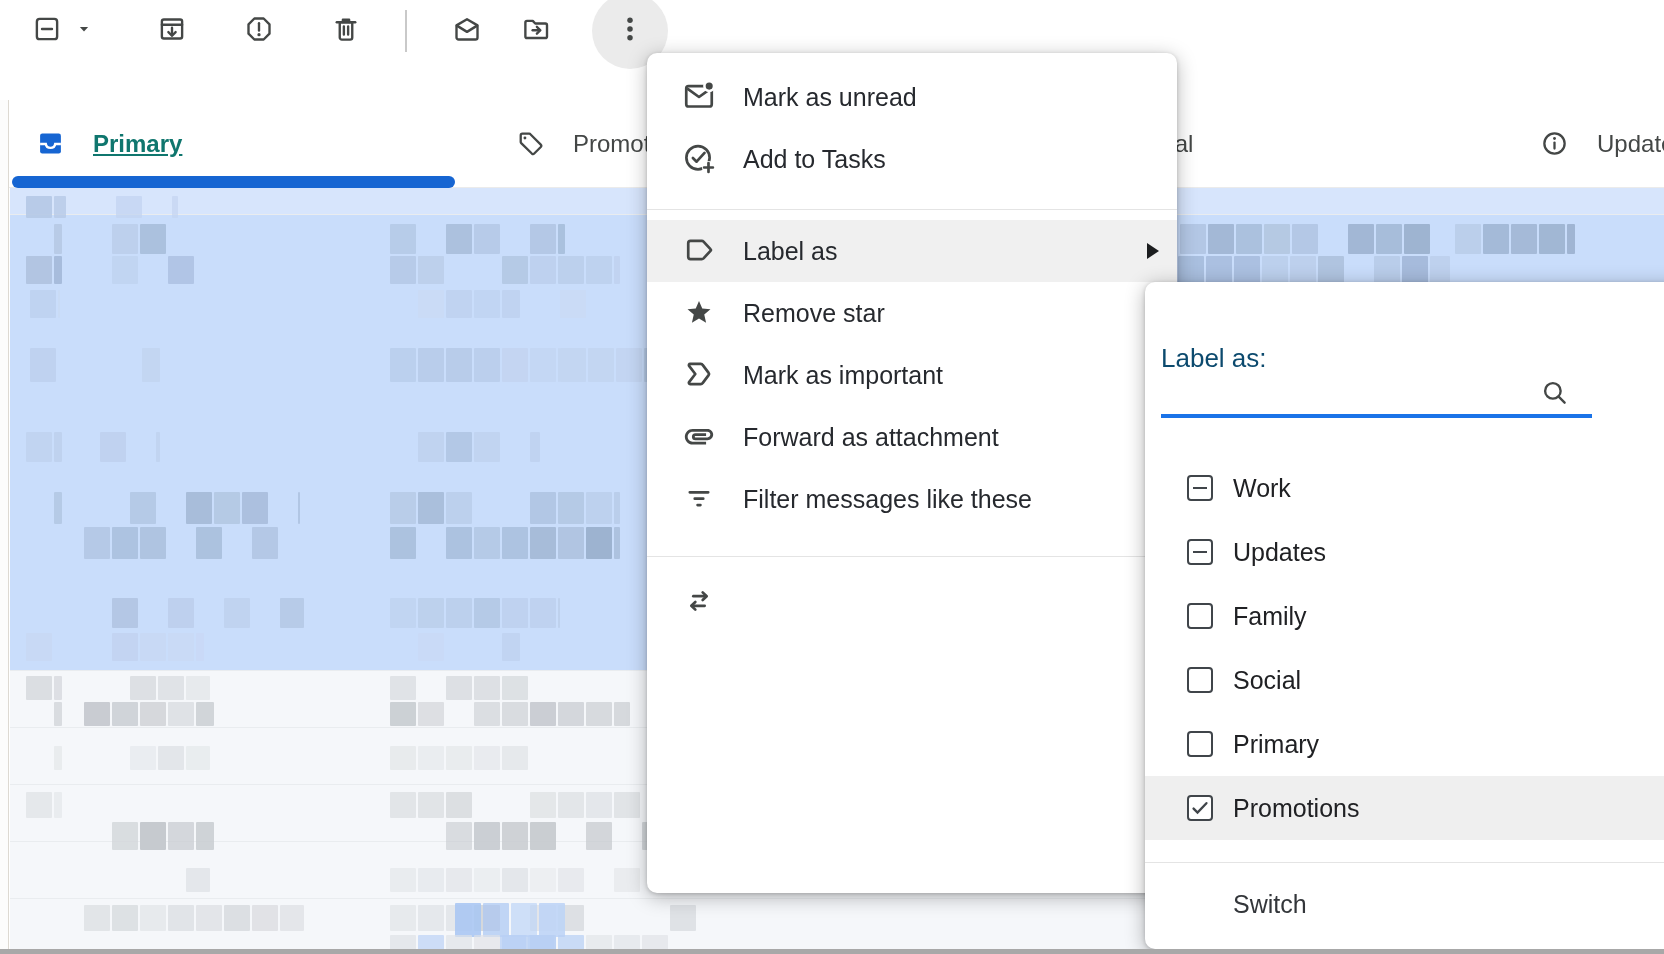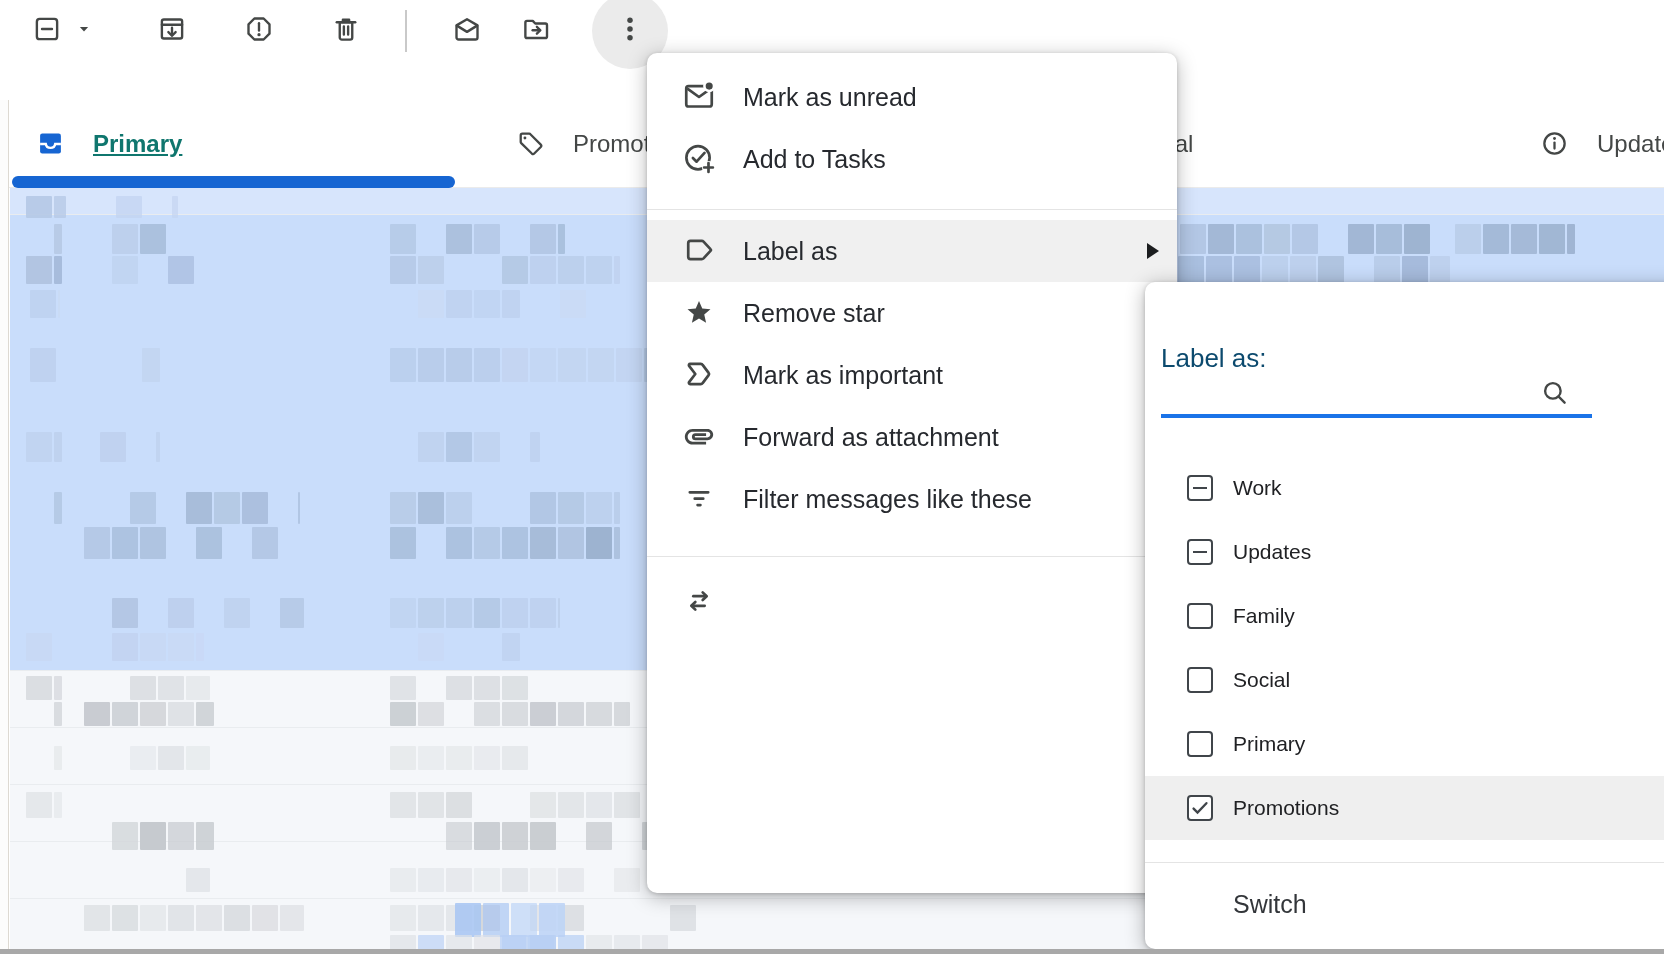--- a/index.html
+++ b/index.html
@@ -68,21 +68,21 @@
   .sm-underline { position:absolute; left:0; top:42px; width:431px; height:4px; background:#1a73e8; }
   .sm-search .sic { position:absolute; right:22px; top:6px; width:30px; height:30px; }
   .sm-search .sic svg { width:30px; height:30px; }
   .sm-options { position:absolute; left:0; top:174px; width:540px; }
   .lrow { height:64px; display:flex; align-items:center; padding-left:42px; cursor:pointer; }
   .lrow.hl { background:#efefef; }
   .cb { width:26px; height:26px; border:2.6px solid #40454a; border-radius:4px; flex:0 0 26px;
     position:relative; display:flex; align-items:center; justify-content:center; background:#fff; }
   .cb.indeterminate::after { content:""; width:14px; height:2.8px; background:#40454a; }
   .cb svg { width:22px; height:22px; }
-  .olbl { margin-left:20px; font-size:21px; color:#202124; }
+  .olbl { margin-left:20px; font-size:25px; color:#202124; }
   .sm-sep { position:absolute; left:0; top:580px; width:540px; height:1px; background:#e4e4e4; }
   .sm-apply { position:absolute; left:88px; top:608px; font-size:25px; color:#33363a; cursor:pointer; }
 </style>
 </head>
 <body>
 
 <div class="screen">
 
   <div class="list">
     <div class="sel-block"></div>

